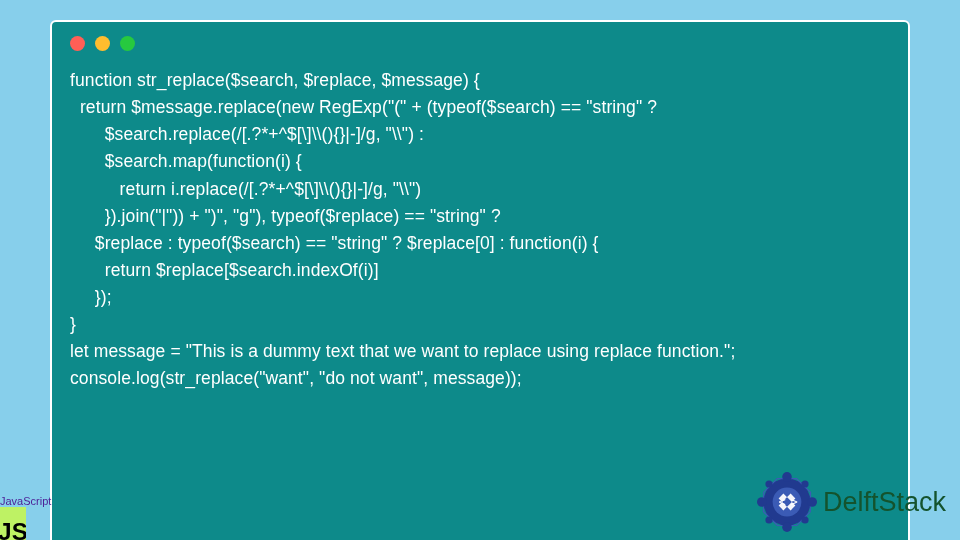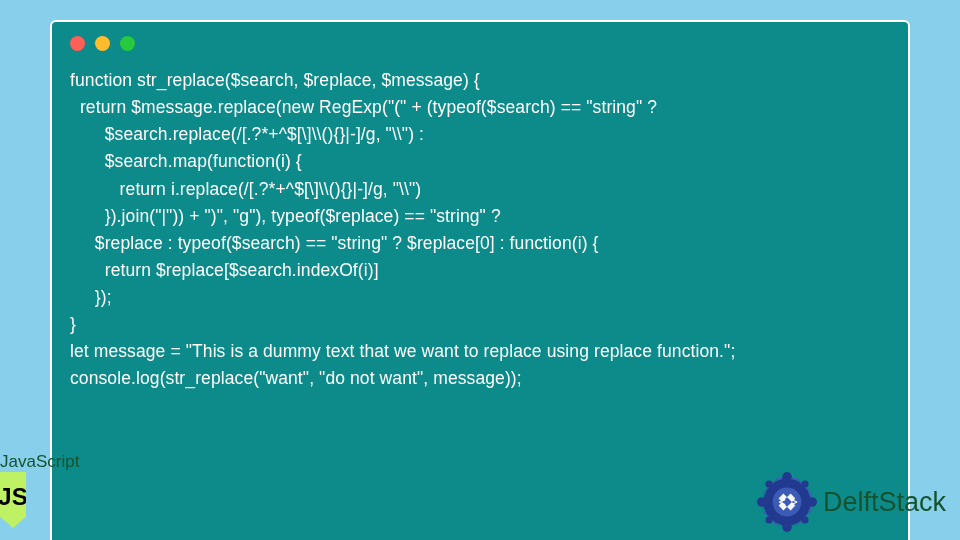--- a/index.html
+++ b/index.html
@@ -45,25 +45,26 @@
   }
   .js-badge {
     position: absolute;
     left: 0;
     top: 452px;
     display: flex;
     flex-direction: column;
     align-items: flex-start;
   }
   .js-badge-label {
-    font-size: 17px;
-    color: #14532d;
+    font-size: 11px;
+    color: #4c1d95;
     font-family: Arial, sans-serif;
     margin-left: 0;
     margin-bottom: 0;
+    margin-top: 43px;
   }
   .js-badge-logo {
     width: 26px;
     height: 56px;
     background: #bef264;
     position: relative;
     clip-path: polygon(0 0, 100% 0, 100% 80%, 50% 100%, 0 80%);
     display: flex;
     align-items: center;
     justify-content: center;

